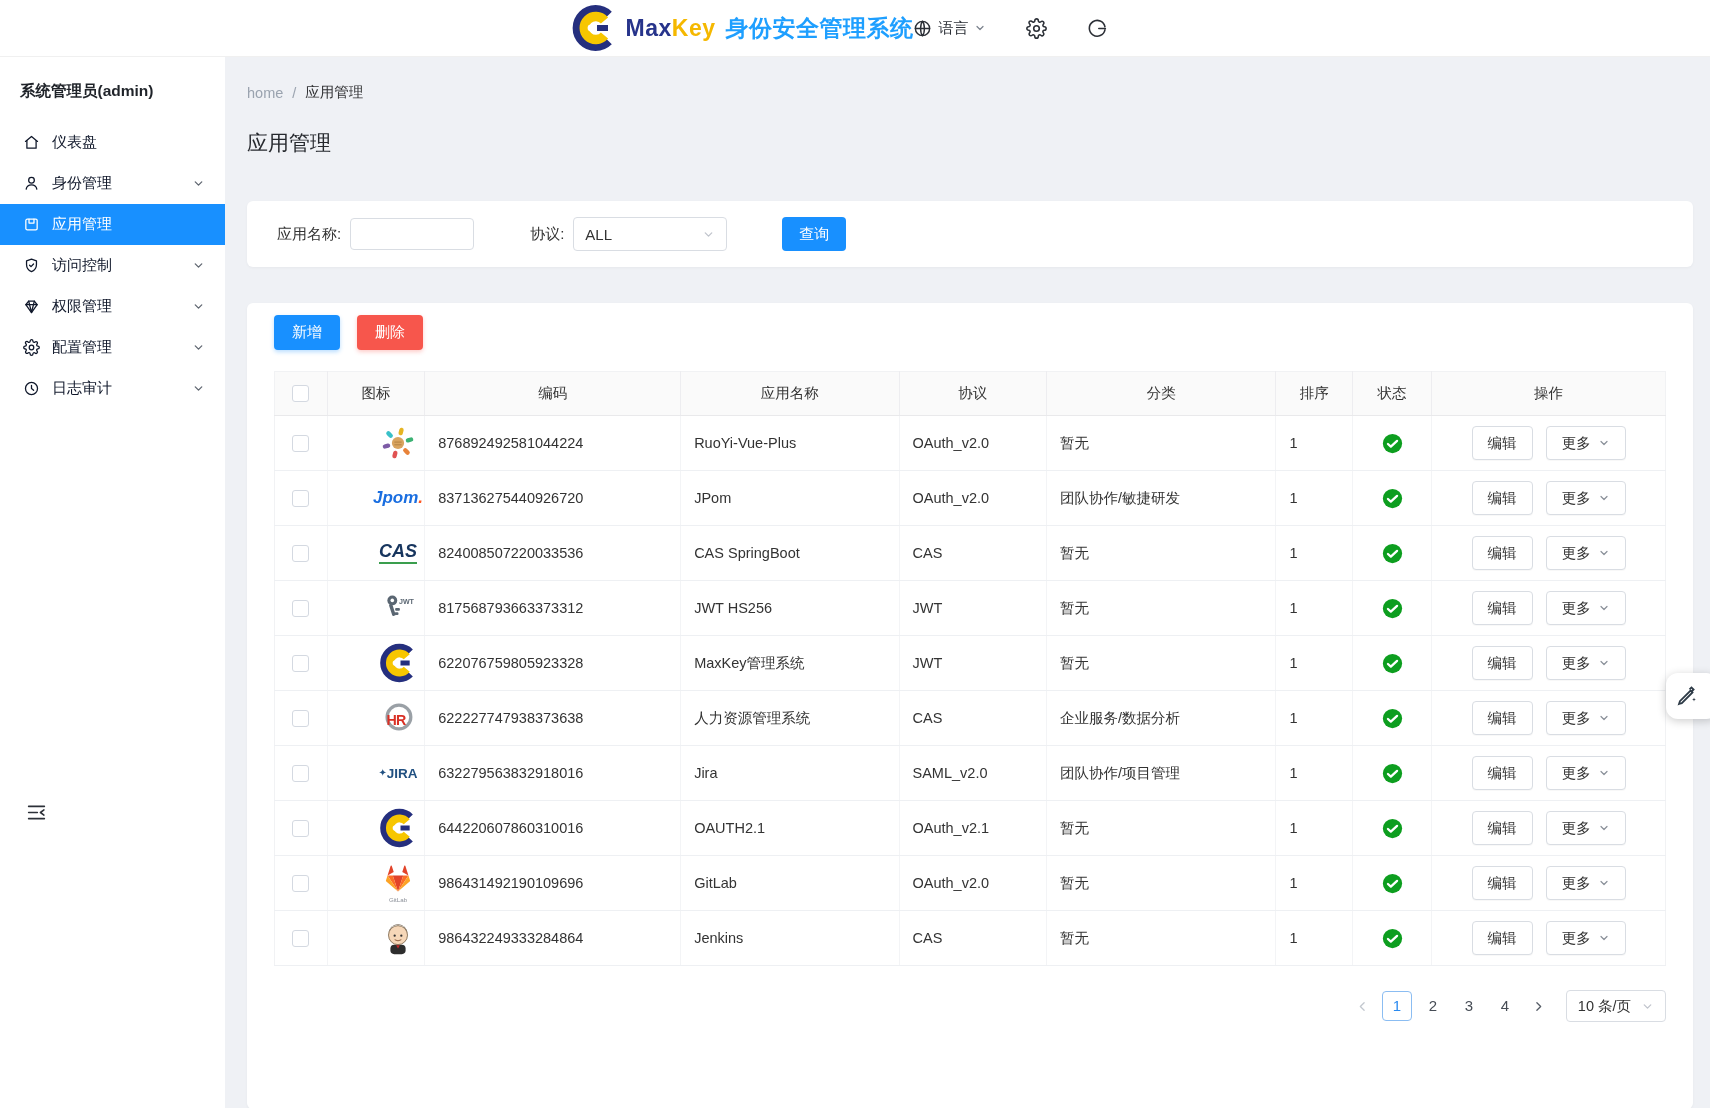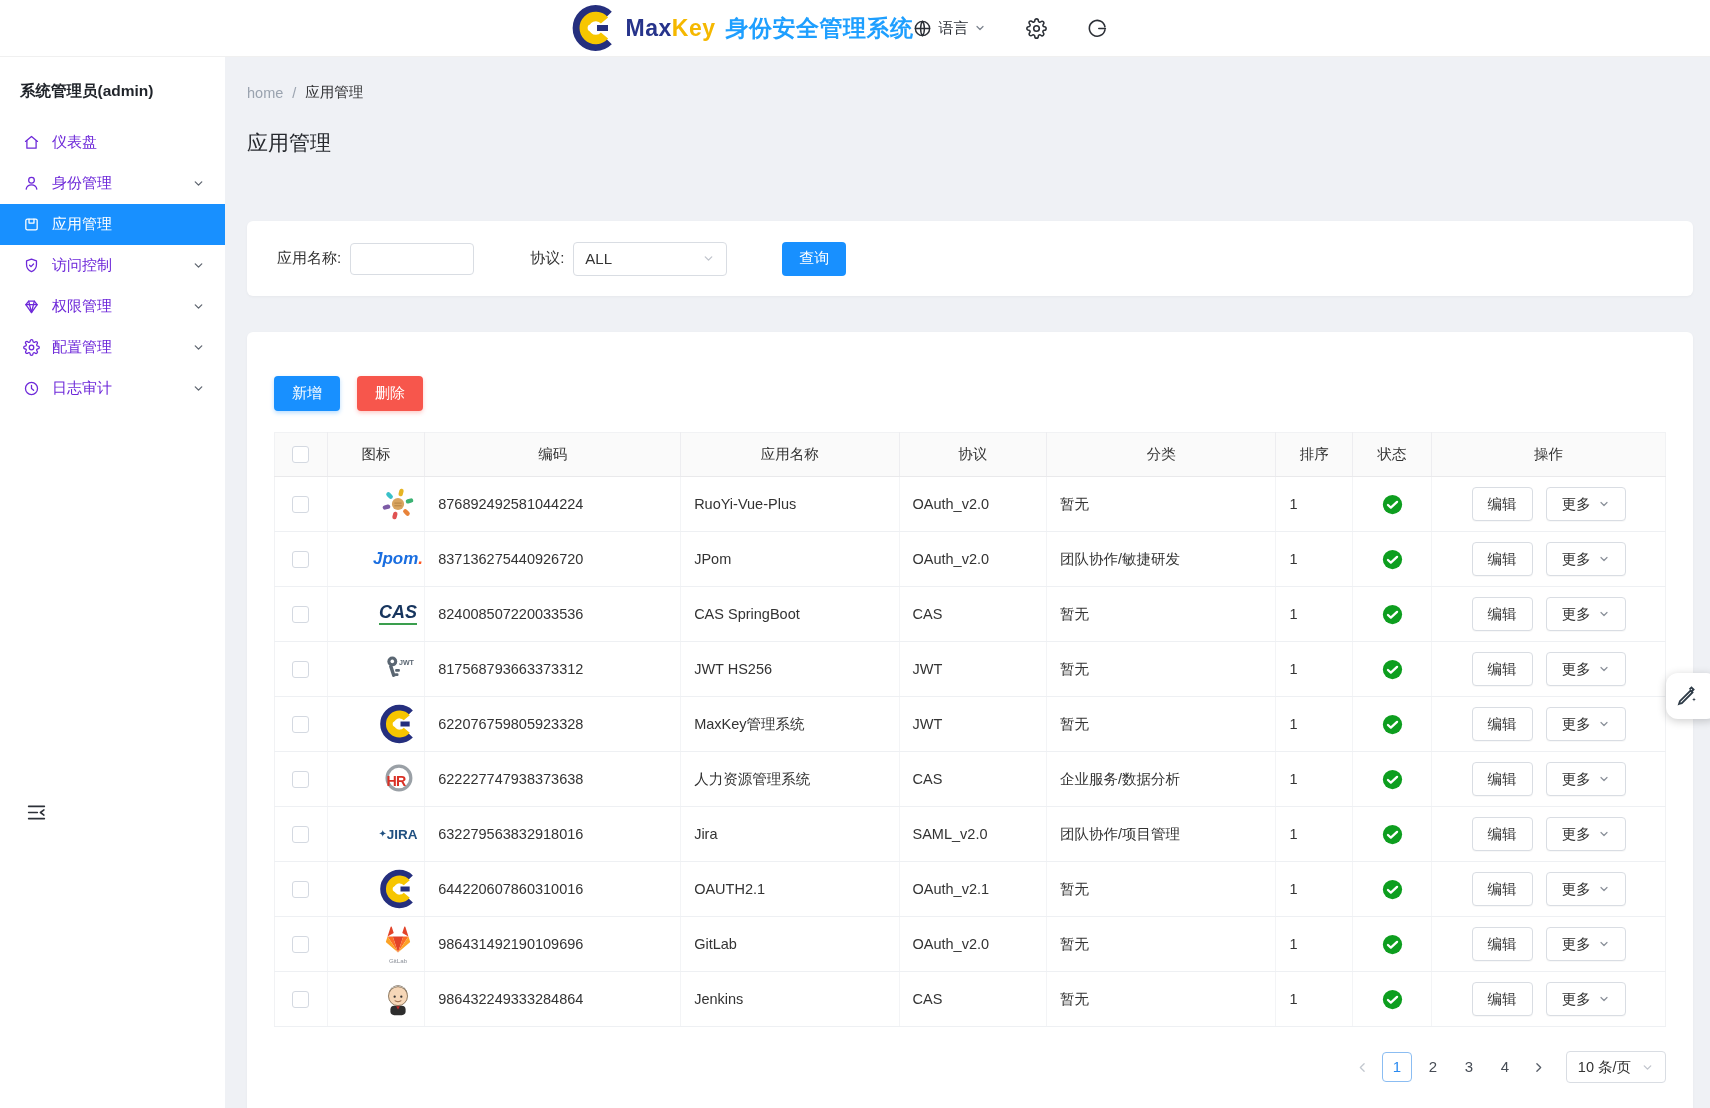--- a/index.html
+++ b/index.html
@@ -22,51 +22,51 @@
   .hicon { width:19px; height:19px; color:#2b2f36; cursor:pointer; }
   .hicon.lg { width:21px; height:21px; }
   .chev-sm { width:12px; height:12px; color:#7a818c; }
 
   
   .app { display:flex; padding-top:57px; height:1108px; }
   .sidebar { width:225px; background:#fff; flex-shrink:0; position:relative; }
   .sidebar-user { padding:24px 20px 12px 20px; font-size:15.5px; font-weight:700; color:#1f2329; }
   .menu { margin-top:8px; }
   .menu-item { height:41px; display:flex; align-items:center; gap:12px; padding:0 20px 0 23px;
-               font-size:15px; color:#6d28d9; cursor:pointer; }
+               font-size:15px; color:#0f172a; cursor:pointer; }
   .menu-item .mi-icon { width:17px; height:17px; flex-shrink:0; }
   .menu-item .mi-label { flex:1; }
   .menu-item .mi-chevron { width:13px; height:13px; color:#5f6670; }
   .menu-item.active { background:#1890ff; color:#fff; }
   .sidebar-collapse { position:absolute; left:26px; top:745px; width:21px; height:21px; color:#2c3038; cursor:pointer; }
 
   
   .main { flex:1; padding:0 17px 0 22px; }
   .breadcrumb { margin-top:26px; display:flex; align-items:center; gap:9px; font-size:14.5px; }
   .bc-home { color:#9aa3af; cursor:pointer; }
   .bc-sep { color:#9aa3af; }
   .bc-current { color:#303133; font-weight:500; }
   .page-title { margin-top:27px; font-size:21px; font-weight:500; color:#26292e; }
 
-  .filter-card { margin-top:64px; background:#fff; border-radius:6px; height:75px;
+  .filter-card { margin-top:44px; background:#fff; border-radius:6px; height:66px;
                  display:flex; align-items:center; padding:0 30px;
                  box-shadow:0 1px 3px rgba(0,0,0,.04); }
   .filter-label { font-size:15px; color:#333; margin-right:9px; }
   .filter-input { width:124px; height:32px; border:1px solid #d9dde3; border-radius:4px;
                   font-size:14px; padding:0 8px; outline:none; background:#fff; }
   .lbl-protocol { margin-left:56px; }
   .filter-select { width:154px; height:34px; border:1px solid #d9dde3; border-radius:4px;
                    display:flex; align-items:center; justify-content:space-between;
                    padding:0 11px; font-size:15px; color:#333; cursor:pointer; background:#fff; }
   .filter-select .chev { width:13px; height:13px; color:#c0c4cc; }
   .btn { border:none; border-radius:4px; color:#fff; font-size:15px; cursor:pointer;
          font-family:inherit; display:inline-flex; align-items:center; justify-content:center; }
   .btn-search { width:64px; height:34px; background:#1890ff; margin-left:55px; }
 
-  .table-card { margin-top:36px; background:#fff; border-radius:6px; padding:44px 27px 0;
+  .table-card { margin-top:36px; background:#fff; border-radius:6px; padding:12px 27px 0;
                 height:806px; box-shadow:0 1px 3px rgba(0,0,0,.04); }
   .toolbar { display:flex; gap:17px; }
   .btn-add { width:66px; height:35px; background:#1890ff; box-shadow:0 2px 4px rgba(24,144,255,.3); }
   .btn-del { width:66px; height:35px; background:#f7564c; box-shadow:0 2px 4px rgba(247,86,76,.3); }
 
   table { width:100%; border-collapse:collapse; margin-top:21px; font-size:14.5px; color:#333;
           border:1px solid #f1f2f4; }
   thead th { background:#fafafa; height:44px; font-weight:400; color:#333;
              border-bottom:1px solid #e9e9eb; border-right:1px solid #ededf0; text-align:center; }
   thead th:last-child { border-right:none; }

